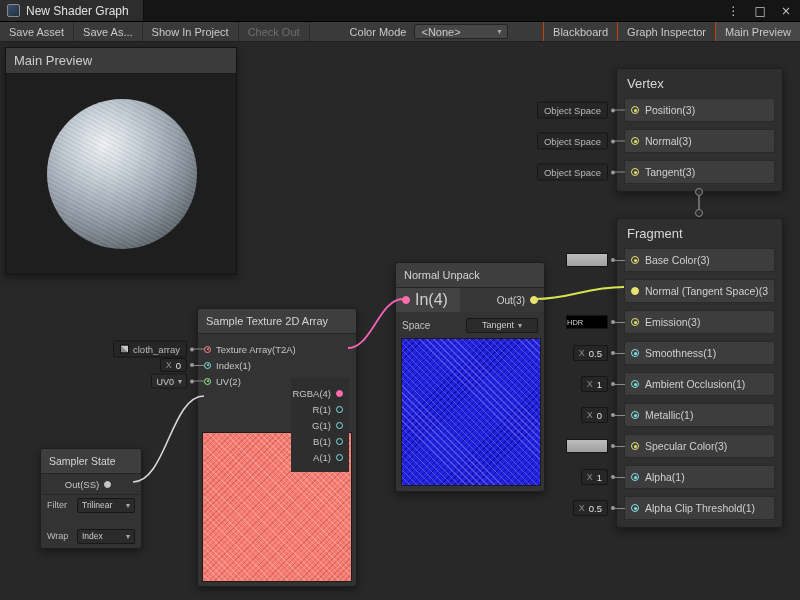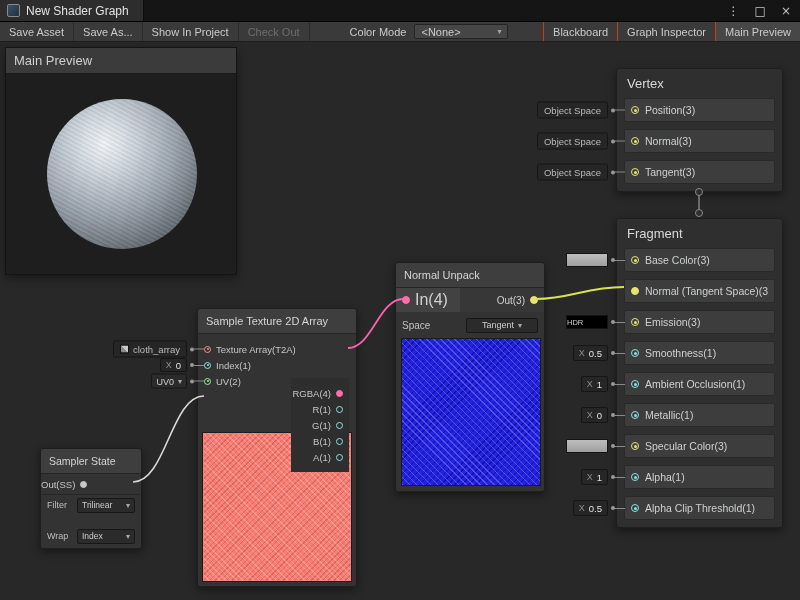--- a/index.html
+++ b/index.html
@@ -65,21 +65,21 @@
     background:
       repeating-linear-gradient(45deg,rgba(120,120,255,.55) 0 1px,transparent 1px 5px),
       repeating-linear-gradient(-45deg,rgba(0,0,110,.5) 0 1px,transparent 1px 5px),
       #2323dd;}
   
   .iorow{display:flex;justify-content:space-between;align-items:center;height:24px;background:#373737;}
   .incell{display:flex;align-items:center;gap:5px;background:#424242;height:100%;padding:0 12px 0 6px;font-size:16px;color:#d0d0d0;}
   .outcell{display:flex;align-items:center;gap:5px;padding-right:6px;font-size:10px;color:#d0d0d0;}
   .sprow{display:flex;justify-content:space-between;align-items:center;height:26px;padding:0 6px;font-size:10px;color:#c2c2c2;}
   
-  .ssrow{display:flex;align-items:center;justify-content:flex-start;gap:5px;height:20px;padding-right:6px;font-size:9.5px;color:#c6c6c6;}
+  .ssrow{display:flex;align-items:center;justify-content:center;gap:5px;height:20px;padding-right:6px;font-size:9.5px;color:#c6c6c6;}
   .ssopt{display:flex;align-items:center;justify-content:space-between;height:20px;padding:0 6px;font-size:9px;color:#bdbdbd;}
   .divider{height:1px;background:#262626;margin:0 1px;}
   
   #preview-panel{position:absolute;left:5px;top:5px;width:232px;height:228px;background:#2a2a2a;border:1px solid #141414;z-index:2;box-shadow:0 3px 9px rgba(0,0,0,.4);}
   #preview-panel .phead{height:26px;background:#3b3b3b;border-bottom:1px solid #1b1b1b;display:flex;align-items:center;padding-left:8px;font-size:13px;color:#cfcfcf;}
   #preview-panel .pbody{height:200px;background:#1e1e1e;position:relative;}
   .sphere{position:absolute;left:41px;top:25px;width:150px;height:150px;border-radius:50%;
     background:
       repeating-linear-gradient(28deg,rgba(255,255,255,.05) 0 2px,rgba(0,0,0,.05) 2px 4px),
       radial-gradient(circle at 38% 30%,#f0f3f6 0%,#ccd4dc 22%,#97a0aa 52%,#565d64 84%,#393e44 100%);}

